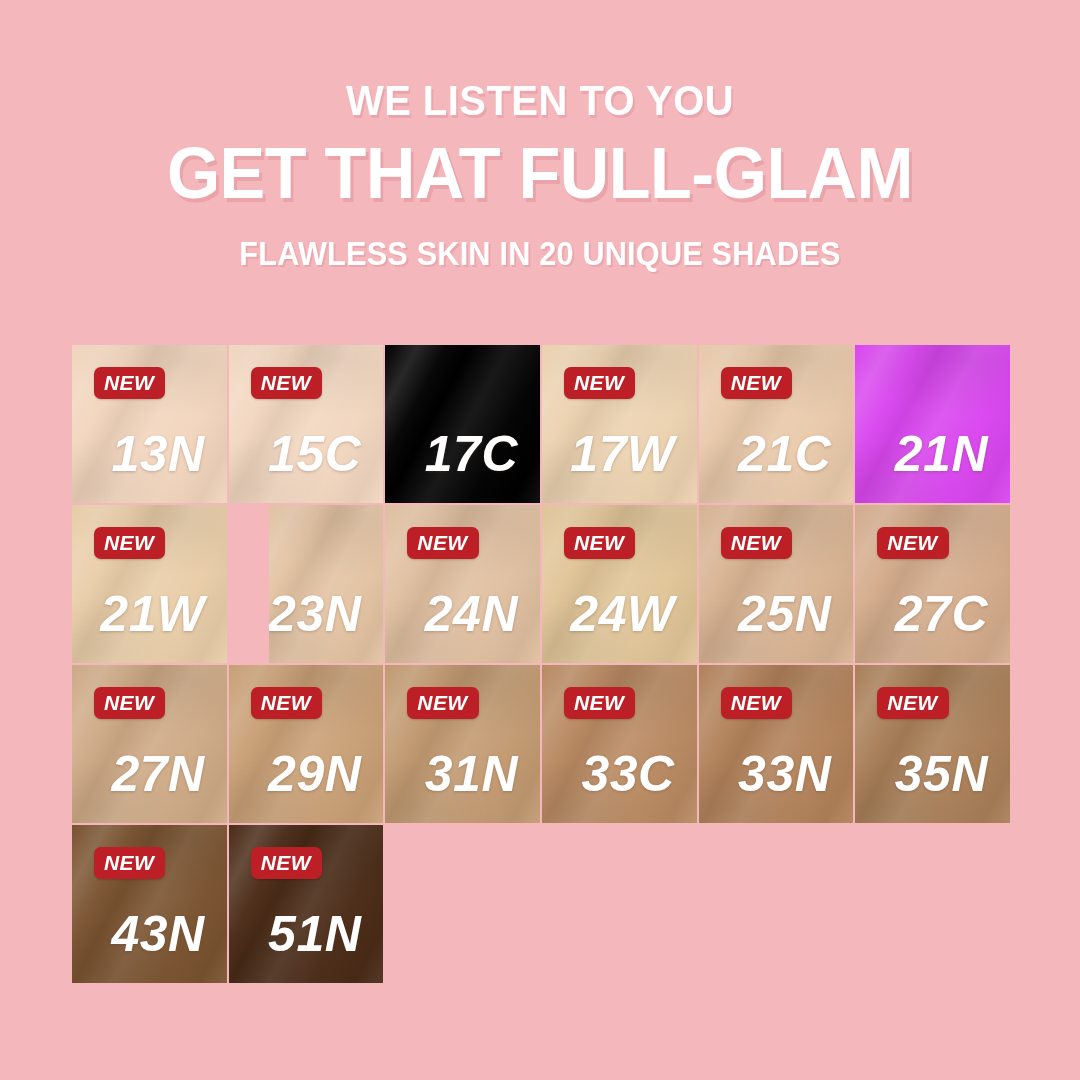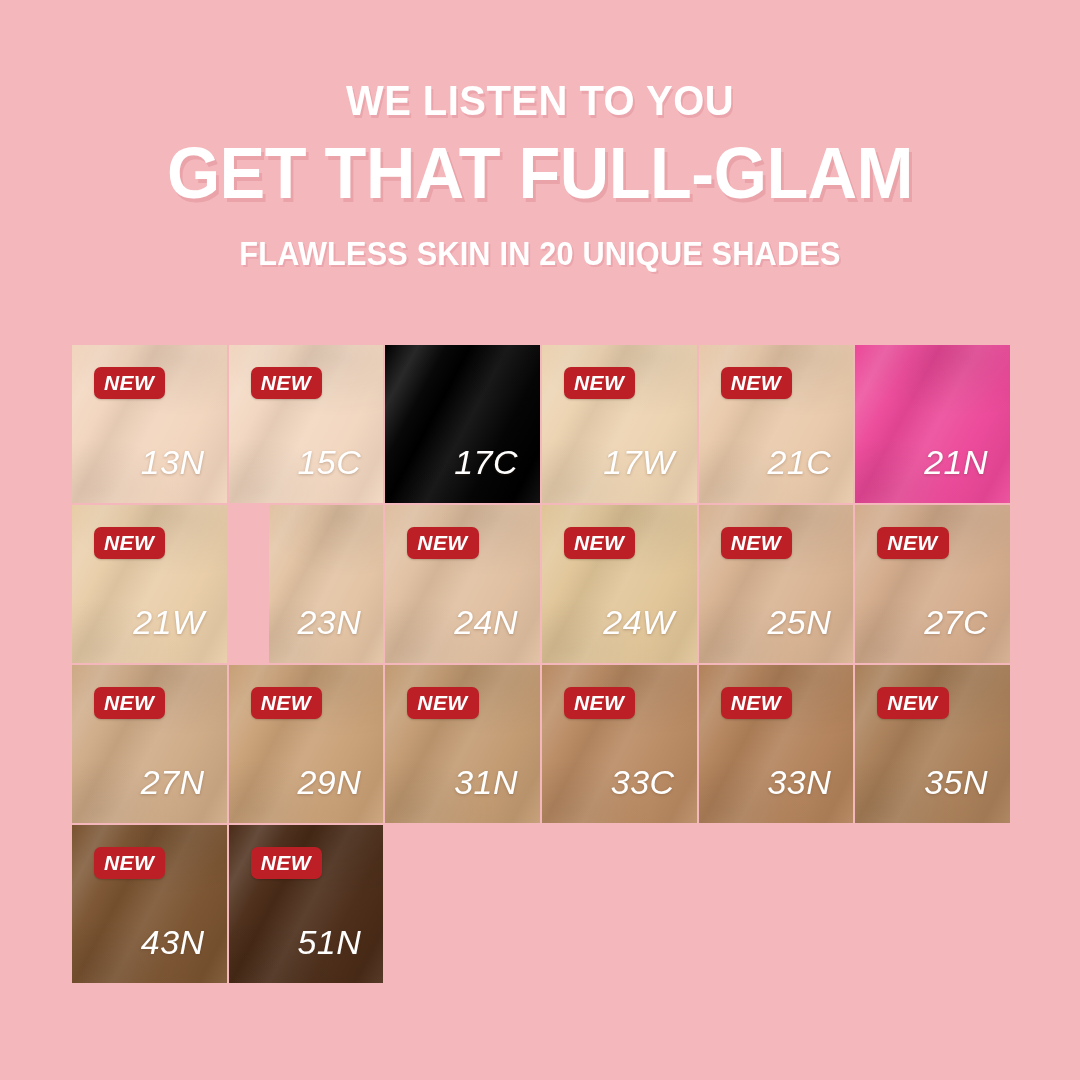--- a/index.html
+++ b/index.html
@@ -103,22 +103,22 @@
     border-radius:7px;
     line-height:1;
     z-index:3;
     box-shadow:0 1px 2px rgba(0,0,0,0.18);
   }
 
   .shade-label {
     position:absolute;
     right:22px; bottom:24px;
     color:#ffffff;
-    font-size:34px;
-    font-weight:400;
+    font-size:50px;
+    font-weight:700;
     font-style:italic;
     letter-spacing:0.5px;
     line-height:1;
     z-index:3;
     text-shadow:0 1px 3px rgba(90,55,35,0.30);
   }
 </style>
 </head>
 <body>
 
@@ -143,21 +143,21 @@
         <div class="shade-label">17C</div>
       </div>
       <div class="swatch" style="background: rgb(236, 210, 176);">
         <div class="badge" style="background: rgb(188, 32, 38); color: rgb(255, 255, 255);">NEW</div>
         <div class="shade-label">17W</div>
       </div>
       <div class="swatch" style="background: rgb(233, 201, 170);">
         <div class="badge" style="background: rgb(188, 32, 38); color: rgb(255, 255, 255);">NEW</div>
         <div class="shade-label">21C</div>
       </div>
-      <div class="swatch" style="background: #ec4899;">
+      <div class="swatch" style="background: #d946ef;">
         <div class="shade-label">21N</div>
       </div>
       <div class="swatch" style="background: rgb(233, 205, 168);">
         <div class="badge" style="background: rgb(188, 32, 38); color: rgb(255, 255, 255);">NEW</div>
         <div class="shade-label">21W</div>
       </div>
       <div class="swatch" style="background: rgb(227, 195, 163); margin-left: 40px;">
         <div class="shade-label">23N</div>
       </div>
       <div class="swatch" style="background: rgb(224, 191, 160);">

